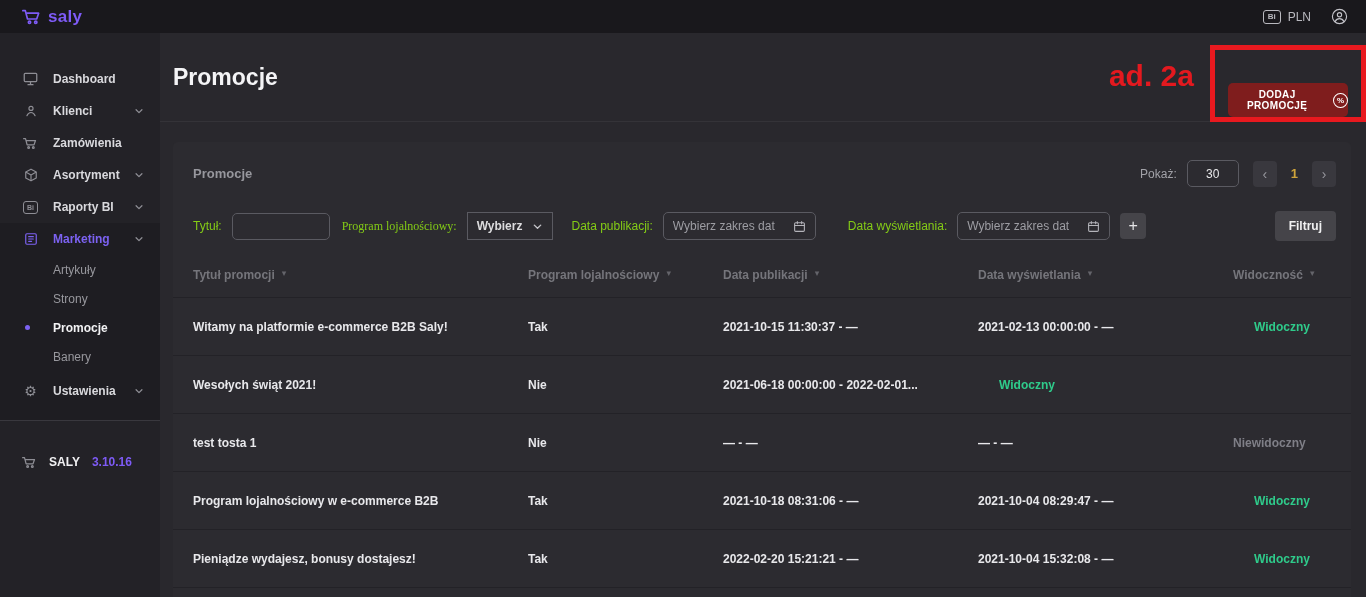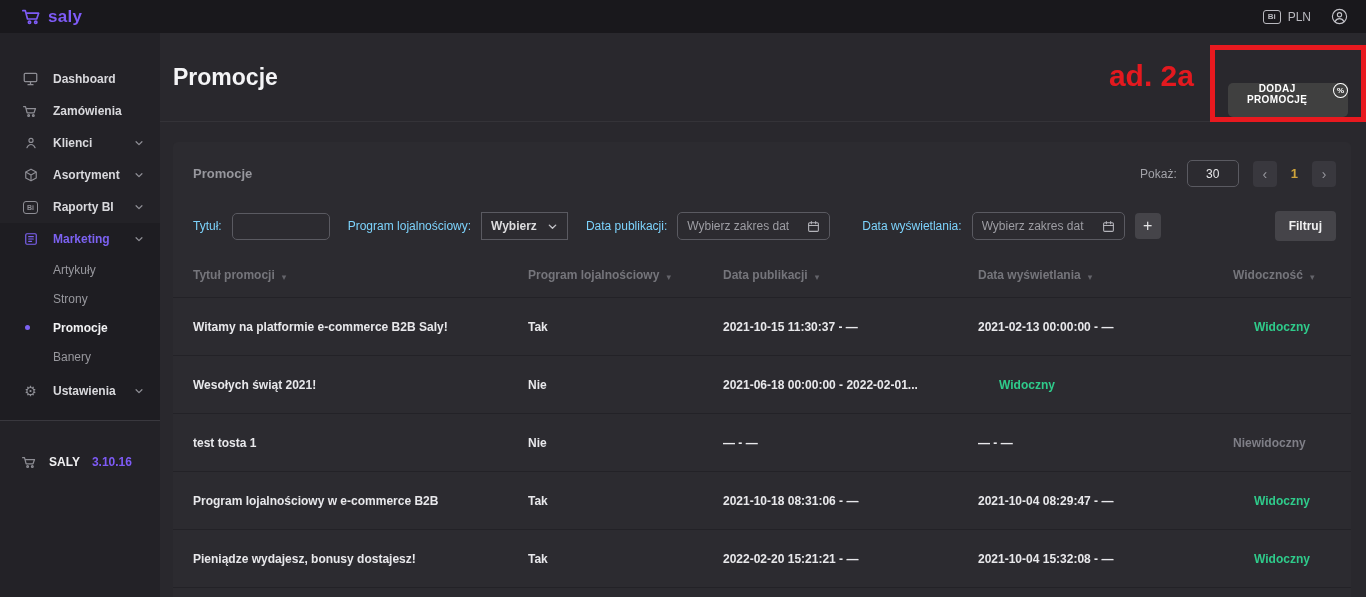--- a/index.html
+++ b/index.html
@@ -43,23 +43,23 @@
 
   
   .main { flex:1; position:relative; }
   .page-header { height:89px; border-bottom:1px solid #343338; display:flex;
     align-items:center; padding-left:13px; position:relative; }
   .page-title { color:#f4f4f6; font-size:23px; font-weight:bold; }
   .annotation { position:absolute; right:172px; top:26px; color:#e3191f;
     font-size:30px; font-weight:bold; }
   .red-box { position:absolute; right:0; top:12px; width:156px; height:77px;
     border:5px solid #e8191f; display:flex; align-items:center; justify-content:center; }
-  .add-btn { width:120px; height:34px; background:#404040; border:none; border-radius:5px;
+  .add-btn { width:120px; height:34px; background:#7f1d1d; border:none; border-radius:5px;
     color:#fff; font-size:10px; font-weight:bold; letter-spacing:.4px; cursor:pointer;
-    display:flex; align-items:flex-start; justify-content:center; gap:7px;
+    display:flex; align-items:center; justify-content:center; gap:7px;
     font-family:inherit;margin-top:33px; }
   .pct-circle { width:15px; height:15px; border:1.3px solid #fff; border-radius:50%;
     display:flex; align-items:center; justify-content:center; font-size:8px; font-weight:bold; }
 
   
   .panel { position:absolute; top:109px; left:13px; right:15px; bottom:0;
     background:#2c2b30; border-radius:5px 5px 0 0; overflow:hidden; }
   .panel-top { display:flex; align-items:center; justify-content:space-between;
     padding:18px 15px 0 20px; }
   .panel-title { color:#97979d; font-size:13px; font-weight:600; }
@@ -68,21 +68,21 @@
   .page-size-input { width:52px; height:27px; background:transparent; border:1px solid #5a5a61;
     border-radius:5px; color:#e8e8ea; text-align:center; font-size:12px; font-family:inherit; }
   .pag-btn { width:24px; height:26px; background:#39383e; border:none; border-radius:4px;
     color:#97979d; font-size:14px; display:flex; align-items:center; justify-content:center;
     cursor:pointer; margin-left:14px; font-family:inherit; }
   .page-num { color:#cfa43b; font-weight:bold; font-size:13px; margin-left:14px; }
   .pag-btn + .page-num { margin-left:14px; }
 
   
   .filters { display:flex; align-items:center; padding:24px 15px 0 20px; gap:10px; }
-  .f-label { color:#7dd3fc; font-size:12px; white-space:nowrap; }
+  .f-label { color:#84cc16; font-size:12px; white-space:nowrap; }
   .text-input { width:98px; height:27px; background:transparent; border:1px solid #5a5a61;
     border-radius:5px; color:#e8e8ea; font-size:12px; padding:0 8px; font-family:inherit; }
   .select { height:28px; border:1px solid #5a5a61; border-radius:0; color:#dcdcde;
     font-size:12px; font-weight:600; display:flex; align-items:center; padding:0 9px;
     gap:10px; cursor:pointer; }
   .select .chev { color:#c4c4c9; display:flex; }
   .date-field { width:153px; height:28px; border:1px solid #5a5a61; border-radius:5px;
     display:flex; align-items:center; padding:0 9px; }
   .date-field input { flex:1; min-width:0; background:transparent; border:none; outline:none;
     color:#e8e8ea; font-size:12px; font-family:inherit; }
@@ -93,21 +93,21 @@
     cursor:pointer; font-family:inherit; }
   .spacer { flex:1; }
   .filter-btn { background:#454449; border:none; border-radius:4px; color:#f0f0f1;
     font-weight:bold; font-size:12px; padding:8px 14px; cursor:pointer; font-family:inherit; }
 
   
   .table { margin-top:12px; }
   .thead, .trow { display:grid; grid-template-columns:335px 195px 255px 255px 1fr;
     padding:0 15px 0 20px; align-items:center; }
   .thead { height:44px; color:#75757b; font-size:12px; font-weight:600; }
-  .th { display:flex; align-items:flex-end; gap:7px; cursor:pointer; }
+  .th { display:flex; align-items:flex-start; gap:7px; cursor:pointer; }
   .sort { font-size:9px; color:#64646a; }
   .trow { height:58px; border-top:1px solid #232227; color:#e8e8eb; font-size:12px;
     font-weight:600; cursor:pointer; }
   .trow .cell { padding-right:10px; white-space:nowrap; overflow:hidden; }
   .status-visible { color:#2fcb8b; font-weight:bold;margin-left:21px; }
   .status-hidden { color:#7f7f87; }
   .row-end { border-top:1px solid #232227; height:12px; }
 
   svg { display:block; }
 </style>
@@ -150,42 +150,42 @@
           <svg width="15" height="14" viewBox="0 0 24 22" fill="none" stroke="#8e8e95" stroke-width="2" stroke-linecap="round">
             <rect x="2" y="2" width="20" height="13" rx="1.5"></rect>
               <path d="M8 20h8M12 15v5"></path>
           </svg>
         </span>
         <span>Dashboard</span>
       </div>
 
       <div class="nav-item">
         <span class="icon">
+          <svg width="14" height="14" viewBox="0 0 24 24" fill="none" stroke="#8e8e95" stroke-width="2" stroke-linecap="round">
+            <circle cx="12" cy="7.5" r="3.5"></circle>
+              <path d="M5 20c1.6-4 4.6-5.5 7-5.5s5.4 1.5 7 5.5"></path>
+          </svg>
+        </span>
+        <span>Klienci</span>
+        <span class="chev">
+          <svg width="10" height="10" viewBox="0 0 24 24" fill="none" stroke="#8e8e95" stroke-width="3" stroke-linecap="round" stroke-linejoin="round">
+              <path d="M5 9l7 7 7-7"></path>
+            </svg>
+        </span>
+      </div>
+
+      <div class="nav-item">
+        <span class="icon">
           <svg width="15" height="14" viewBox="0 0 24 20" fill="none" stroke="#8e8e95" stroke-width="2" stroke-linecap="round" stroke-linejoin="round">
             <path d="M1 3h3l2.6 10h11l2.4-7H6"></path>
               <circle cx="9" cy="17" r="1.4"></circle>
               <circle cx="16.5" cy="17" r="1.4"></circle>
           </svg>
         </span>
         <span>Zamówienia</span>
-      </div>
-
-      <div class="nav-item">
-        <span class="icon">
-          <svg width="14" height="14" viewBox="0 0 24 24" fill="none" stroke="#8e8e95" stroke-width="2" stroke-linecap="round">
-            <circle cx="12" cy="7.5" r="3.5"></circle>
-              <path d="M5 20c1.6-4 4.6-5.5 7-5.5s5.4 1.5 7 5.5"></path>
-          </svg>
-        </span>
-        <span>Klienci</span>
-        <span class="chev">
-          <svg width="10" height="10" viewBox="0 0 24 24" fill="none" stroke="#8e8e95" stroke-width="3" stroke-linecap="round" stroke-linejoin="round">
-              <path d="M5 9l7 7 7-7"></path>
-            </svg>
-        </span>
       </div>
 
       <div class="nav-item">
         <span class="icon">
           <svg width="14" height="14" viewBox="0 0 24 24" fill="none" stroke="#8e8e95" stroke-width="2" stroke-linejoin="round">
             <path d="M12 2l9 5v10l-9 5-9-5V7z"></path>
               <path d="M3 7l9 5 9-5M12 12v10"></path>
           </svg>
         </span>
         <span>Asortyment</span>
@@ -292,21 +292,21 @@
           <button class="pag-btn">
             <span>›</span>
           </button>
         </div>
       </div>
 
       <div class="filters">
         <span class="f-label">Tytuł:</span>
         <input class="text-input" style="">
 
-        <span class="f-label" style="margin-left:8px;">Program lojalnościowy:</span>
+        <span class="f-label" style="margin-left:2px;font-family:Liberation Serif, serif;">Program lojalnościowy:</span>
         <div class="select">
           <span>Wybierz</span>
           <span class="chev">
             <svg width="11" height="11" viewBox="0 0 24 24" fill="none" stroke="#c4c4c9" stroke-width="3" stroke-linecap="round" stroke-linejoin="round">
                 <path d="M5 9l7 7 7-7"></path>
               </svg>
           </span>
         </div>
 
         <span class="f-label" style="margin-left:8px;">Data publikacji:</span>

